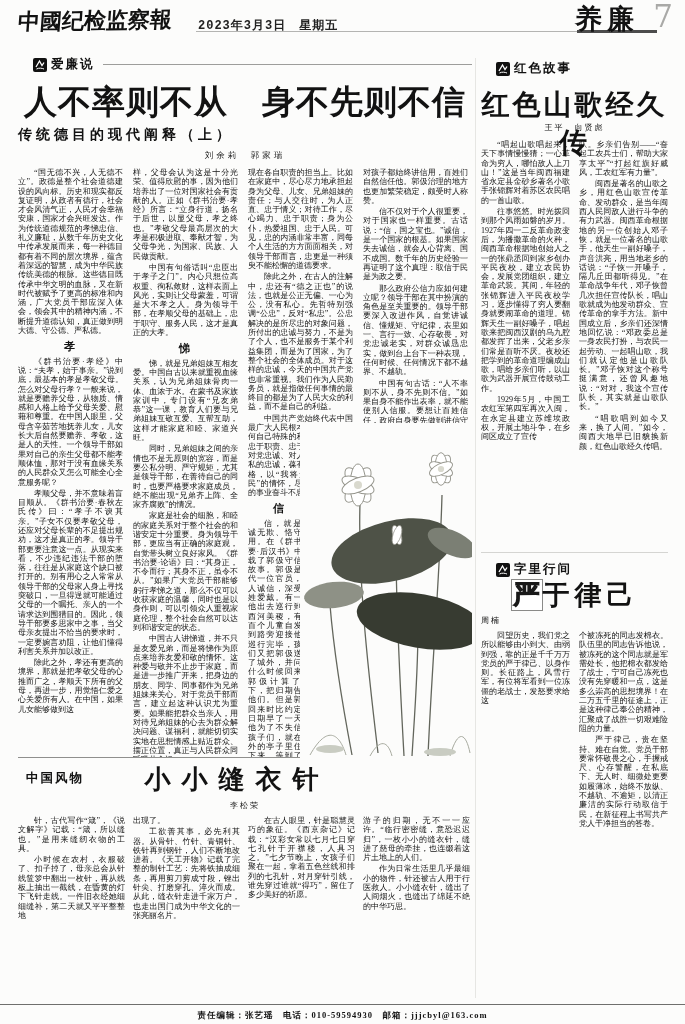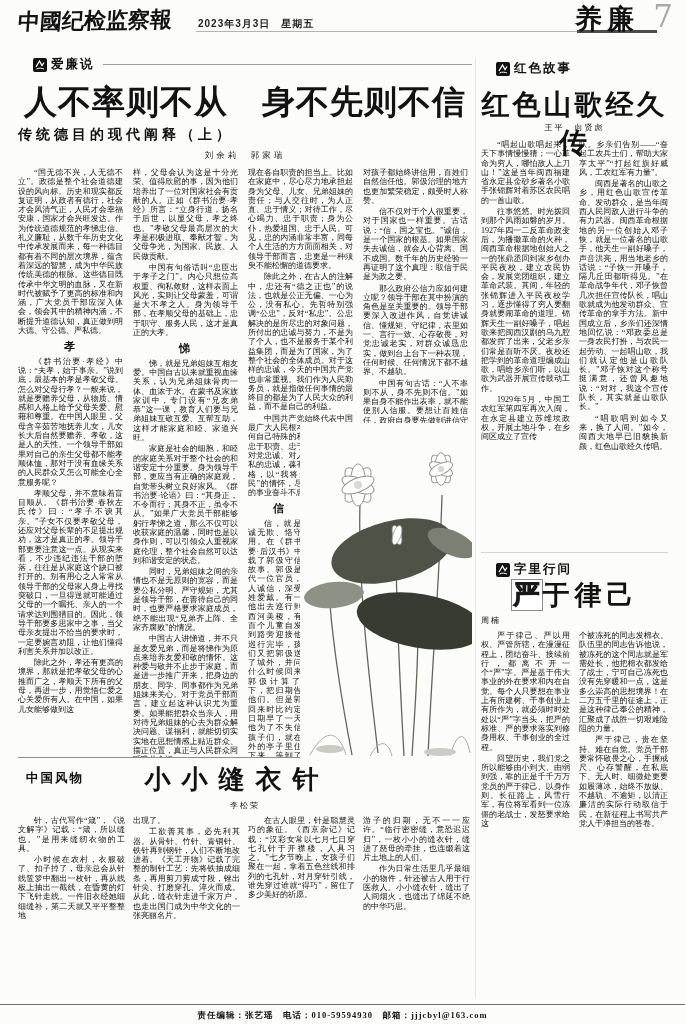--- a/index.html
+++ b/index.html
@@ -2,22 +2,22 @@
 <html><head>
 <meta charset="utf-8">
 <style>
   html,body{margin:0;padding:0;background:#e9e9e7;}
   .page{position:relative;width:685px;height:1024px;background:#fcfcfb;overflow:hidden;
         font-family:"Liberation Serif","DejaVu Serif",serif;color:#121212;}
   
   .header{position:absolute;left:18px;top:4px;right:12px;height:32px;}
   .masthead{position:absolute;left:0;top:2px;font-size:22px;font-weight:900;
             font-family:"DejaVu Serif",serif;transform:skewX(-5deg) rotate(-1deg);letter-spacing:0;}
-  .issue-date{position:absolute;left:180px;top:13px;font-size:10px;font-weight:bold;color:#222;
-              font-family:Liberation Sans, sans-serif;letter-spacing:1px;text-align:right;}
+  .issue-date{position:absolute;left:180px;top:13px;font-size:12px;font-weight:bold;color:#222;
+              font-family:Liberation Mono, monospace;letter-spacing:1px;text-align:right;}
   .header-rule{position:absolute;left:178px;right:96px;top:27px;height:1px;background:#b4b4b2;}
   .header-rule-dark{position:absolute;right:16px;top:26px;width:80px;height:3px;background:#4c4c4c;}
   .section-name{position:absolute;right:34px;top:-3px;font-size:27px;font-weight:bold;letter-spacing:5px;}
   .page-number{position:absolute;right:0;top:-6px;font-size:31px;color:#a9a9a7;font-family:"DejaVu Serif",serif;}
   
   .kicker{display:flex;align-items:center;font-size:12.5px;font-weight:bold;letter-spacing:2px;padding-left:15px;}
   .kicker svg{margin-right:4px;flex:0 0 auto;}
   .kicker .krule{flex:1;height:1px;background:#9d9d9b;margin-left:8px;}
   
   .abody{font-size:8px;line-height:9.3px;text-align:justify;}
@@ -103,22 +103,22 @@
           <div class="sec-h">孝</div>
           <p>《群书治要·孝经》中说：“夫孝，始于事亲。”说到底，最基本的孝是孝敬父母。怎么对父母行孝？一般来说，就是要赡养父母，从物质、情感和人格上给予父母关爱、慰藉和尊重。在中国人眼里，父母含辛茹苦地抚养儿女，儿女长大后自然要赡养、孝敬，这是人的天性。一个领导干部如果对自己的亲生父母都不能孝顺体恤，那对于没有血缘关系的人民群众又怎么可能全心全意服务呢？</p>
           <p>孝顺父母，并不意味着盲目顺从。《群书治要·春秋左氏传》曰：“孝子不谀其亲。”子女不仅要孝敬父母，还应对父母长辈的不足提出规劝，这才是真正的孝。领导干部更要注意这一点。从现实来看，不少违纪违法干部的堕落，往往是从家庭这个缺口被打开的。别有用心之人常常从领导干部的父母家人身上寻找突破口，一旦得逞就可能通过父母的一个嘱托、亲人的一个请求达到围猎目的。因此，领导干部要多思家中之事，当父母亲友提出不恰当的要求时，一定要婉言劝阻，让他们懂得利害关系并加以改正。</p>
           <p>除此之外，孝还有更高的境界，那就是把孝敬父母的心推而广之，孝顺天下所有的父母，再进一步，用觉悟仁爱之心关爱所有人。在中国，如果儿女能够做到这</p>
         </div>
         <div class="col">
           <p class="c">样，父母会认为这是十分光荣、值得欣慰的事，因为他们培养出了一位对国家社会有贡献的人。正如《群书治要·孝经》所言：“立身行道，扬名于后世，以显父母，孝之终也。”孝敬父母最高层次的大孝是积极进取、奉献才智，为父母争光，为国家、民族、人民做贡献。</p>
           <p>中国有句俗话叫“忠臣出于孝子之门”。内心只想位高权重、徇私敛财，这样表面上风光，实则让父母蒙羞，可谓是大不孝之人。身为领导干部，在孝顺父母的基础上，忠于职守、服务人民，这才是真正的大孝。</p>
           <div class="sec-h">悌</div>
           <p>悌，就是兄弟姐妹互相友爱。中国自古以来就重视血缘关系，认为兄弟姐妹骨肉一体、血浓于水。在蒙书及家族家训中，专门设有“兄友弟恭”这一课，教育人们要与兄弟姐妹互敬互爱、互帮互助，这样才能家庭和睦、家道兴旺。</p>
+          <p>同时，兄弟姐妹之间的亲情也不是无原则的宽容，而是要公私分明、严守规矩，尤其是领导干部，在善待自己的同时，也要严格要求家庭成员，绝不能出现“兄弟齐上阵、全家齐腐败”的情况。</p>
           <p>家庭是社会的细胞，和睦的家庭关系对于整个社会的和谐安定十分重要。身为领导干部，更应当有正确的家庭观，自觉带头树立良好家风。《群书治要·论语》曰：“其身正，不令而行；其身不正，虽令不从。”如果广大党员干部能够躬行孝悌之道，那么不仅可以收获家庭的温馨，同时也是以身作则，可以引领众人重视家庭伦理，整个社会自然可以达到和谐安定的状态。</p>
-          <p>同时，兄弟姐妹之间的亲情也不是无原则的宽容，而是要公私分明、严守规矩，尤其是领导干部，在善待自己的同时，也要严格要求家庭成员，绝不能出现“兄弟齐上阵、全家齐腐败”的情况。</p>
           <p>中国古人讲悌道，并不只是友爱兄弟，而是将悌作为原点来培养友爱和敬的情怀。这种爱与敬并不止步于家庭，而是进一步推广开来，把身边的朋友、同学、同事都作为兄弟姐妹来关心。对于党员干部而言，建立起这种认识尤为重要。如果能把群众当亲人，用对待兄弟姐妹的心去为群众解决问题、谋福利，就能切切实实地在思想情感上贴近群众、摆正位置，真正与人民群众同呼吸共命运。</p>
 
         </div>
         <div class="col">
           <p class="c">现在各自职责的担当上。比如在家庭中，尽心尽力地承担起身为父母、儿女、兄弟姐妹的责任；与人交往时，为人正直、忠于情义；对待工作，尽心竭力、忠于职责；身为公仆，热爱祖国、忠于人民。可见，忠的内涵非常丰富，同每个人生活的方方面面相关，对领导干部而言，忠更是一种须臾不能松懈的道德要求。</p>
           <p>除此之外，在古人的注解中，忠还有“德之正也”的说法，也就是公正无偏、一心为公，没有私心。先哲特别强调“公忠”，反对“私忠”。公忠解决的是所尽忠的对象问题，所付出的忠诚与努力，不是为了个人，也不是服务于某个利益集团，而是为了国家，为了整个社会的全体成员。对于这样的忠诚，今天的中国共产党也非常重视。我们作为人民勤务员，就是指做任何事情的最终目的都是为了人民大众的利益，而不是自己的利益。</p>
           <p>中国共产党始终代表中国最广大人民根本利益，没有任何自己特殊的利益。领导干部忠于职责、忠于人民，就是要对党忠诚、对人民怀有至公无私的忠诚，葆有大公无私的品格，以“我将无我，不负人民”的情怀，尽心竭力为人民的事业奋斗不息。</p>
           <div class="narrow">
             <div class="sec-h">信</div>
             <p>信，就是真诚无欺、恪守信用。在《群书治要·后汉书》中记载了郭伋守信的故事。郭伋是汉代一位官员，为人诚信，深受百姓爱戴。有一次他出去巡行到了西河美稷，有数百个儿童自发地到路旁迎接他。巡行完毕，孩子们又把郭伋送到了城外，并问他什么时候回来。郭伋计算了一下，把归期告诉他们。但是郭伋回来时比约定的日期早了一天，他为了不失信于孩子们，就在野外的亭子里住了下来，等到了约定的时间才进城。郭伋</p>
@@ -215,21 +215,20 @@
         </svg>
       <span>字里行间</span>
     </div>
     <div class="bl-title">
       <span class="bl-box">严</span><span class="bl-rest">于律己</span>
     </div>
     <div class="bl-author">周楠</div>
     <div class="bl-body abody">
       <div class="cols">
         <div class="col">
-          <p>严于律己、严以用权、严管所辖，在漫漫征程上，团结奋斗、接续前行，都离不开一个“严”字。严是基于伟大事业的外在要求和内在自觉。每个人只要想在事业上有所建树、干事创业上有所作为，就必须时时处处以“严”字当头，把严的标准、严的要求落实到修身用权、干事创业的全过程。</p>
           <p>回望历史，我们党之所以能够由小到大、由弱到强，靠的正是千千万万党员的严于律己、以身作则。长征路上，风雪行军，有位将军看到一位冻僵的老战士，发怒要求给这</p>
         </div>
         <div class="col">
           <p class="c">个被冻死的同志发棉衣。队伍里的同志告诉他说，被冻死的这个同志就是军需处长，他把棉衣都发给了战士，宁可自己冻死也没有先穿暖和一点，这是多么崇高的思想境界！在二万五千里的征途上，正是这种律己奉公的精神，汇聚成了战胜一切艰难险阻的力量。</p>
           <p>严于律己，贵在坚持、难在自觉。党员干部要常怀敬畏之心，手握戒尺、心存警醒，在私底下、无人时、细微处更要如履薄冰，始终不放纵、不越轨、不逾矩，以清正廉洁的实际行动取信于民，在新征程上书写共产党人干净担当的答卷。</p>
         </div>
       </div>
     </div>
   </div>
 

